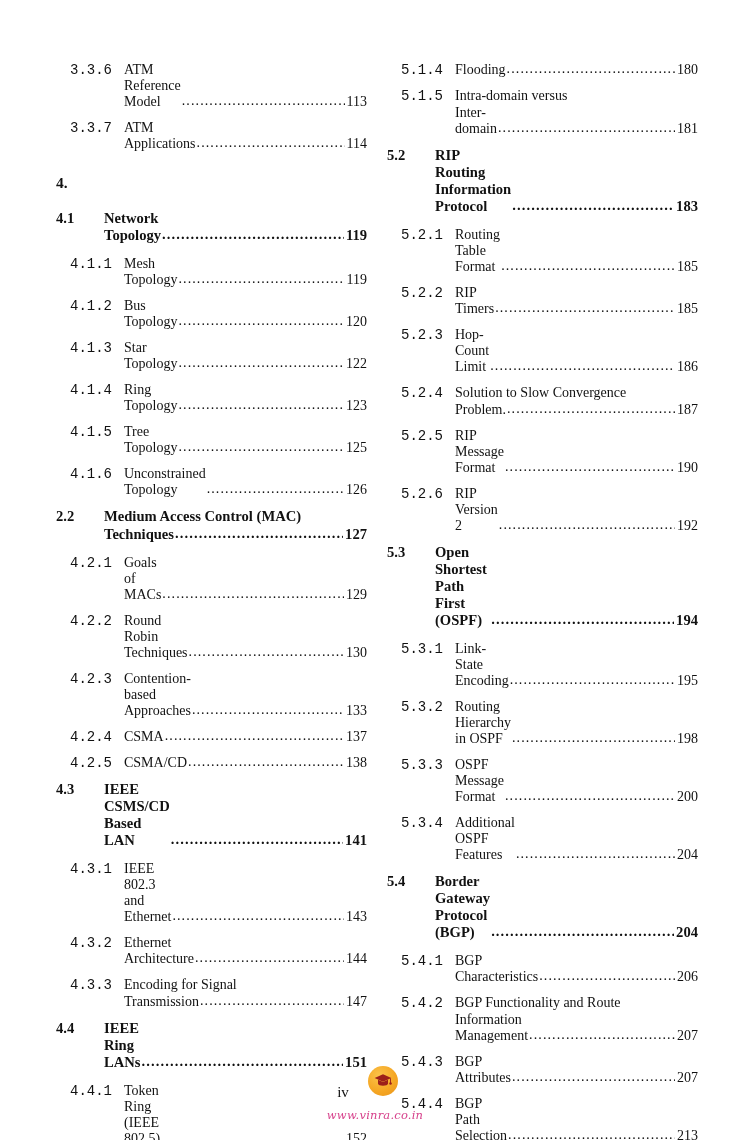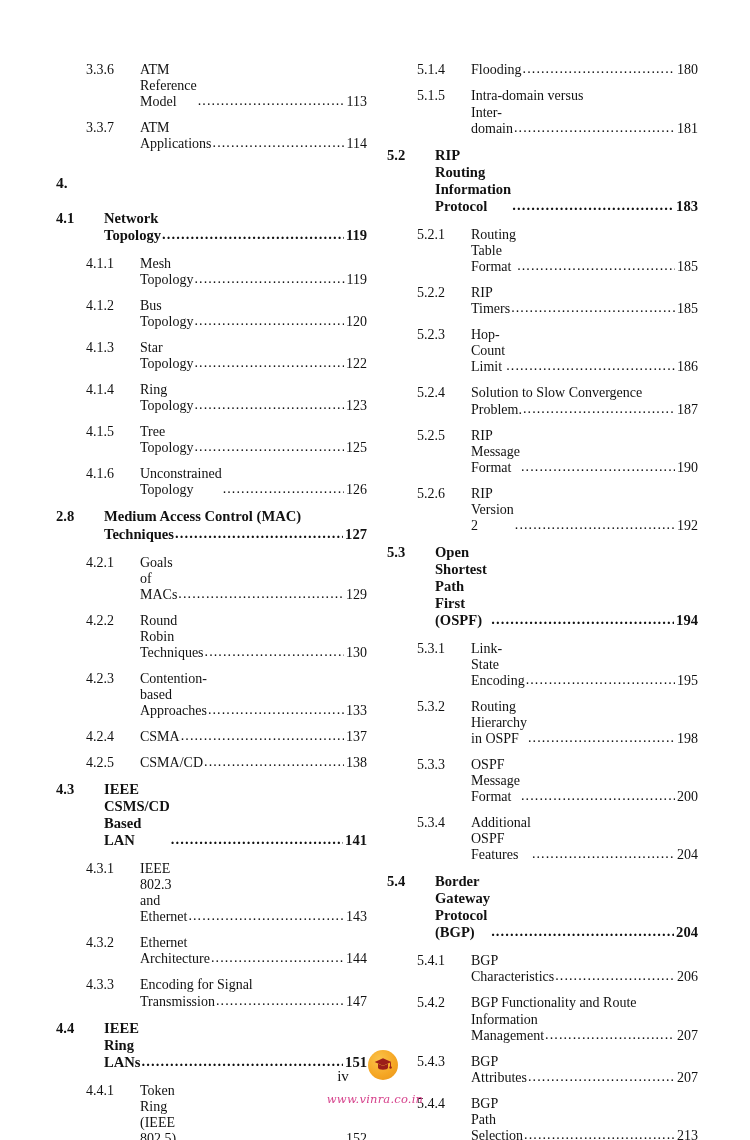--- a/index.html
+++ b/index.html
@@ -71,21 +71,22 @@
   .section .num { width: 48px; flex: 0 0 48px; }
 
   
   .sub {
     font-size: 14px;
     margin-bottom: 10px;
   }
   .sub .num {
     width: 54px;
     flex: 0 0 54px;
-    margin-left: 30px;
+    margin-left: 14px;
+    font-family: Liberation Mono, monospace;
   }
 
   
   .line {
     display: flex;
     align-items: flex-end;
     width: 100%;
   }
   .txt {
     white-space: pre-wrap;
@@ -111,21 +112,21 @@
   }
   .wrapline {
     margin-top: 1px;
   }
 
   
   .footer {
     position: absolute;
     left: 0;
     right: 0;
-    bottom: 34px;
+    bottom: 18px;
     text-align: center;
   }
   .footer-row {
     position: relative;
     height: 46px;
   }
   .folio {
     position: absolute;
     left: 50%;
     transform: translateX(-50%);
@@ -252,21 +253,21 @@
           <div class="num">4.1.6</div>
           <div class="body-col">
             <div class="line">
               <span class="txt">Unconstrained Topology</span>
               <span class="lead"></span>
               <span class="pg">126</span>
             </div>
           </div>
         </div>
         <div class="entry section">
-          <div class="num">2.8</div>
+          <div class="num">2.2</div>
           <div class="body-col">
             <div class="line noleader">
               <span class="txt">Medium Access Control (MAC)</span>
             </div>
             <div class="line wrapline">
               <span class="txt">Techniques</span>
               <span class="lead"></span>
               <span class="pg">127</span>
             </div>
           </div>

